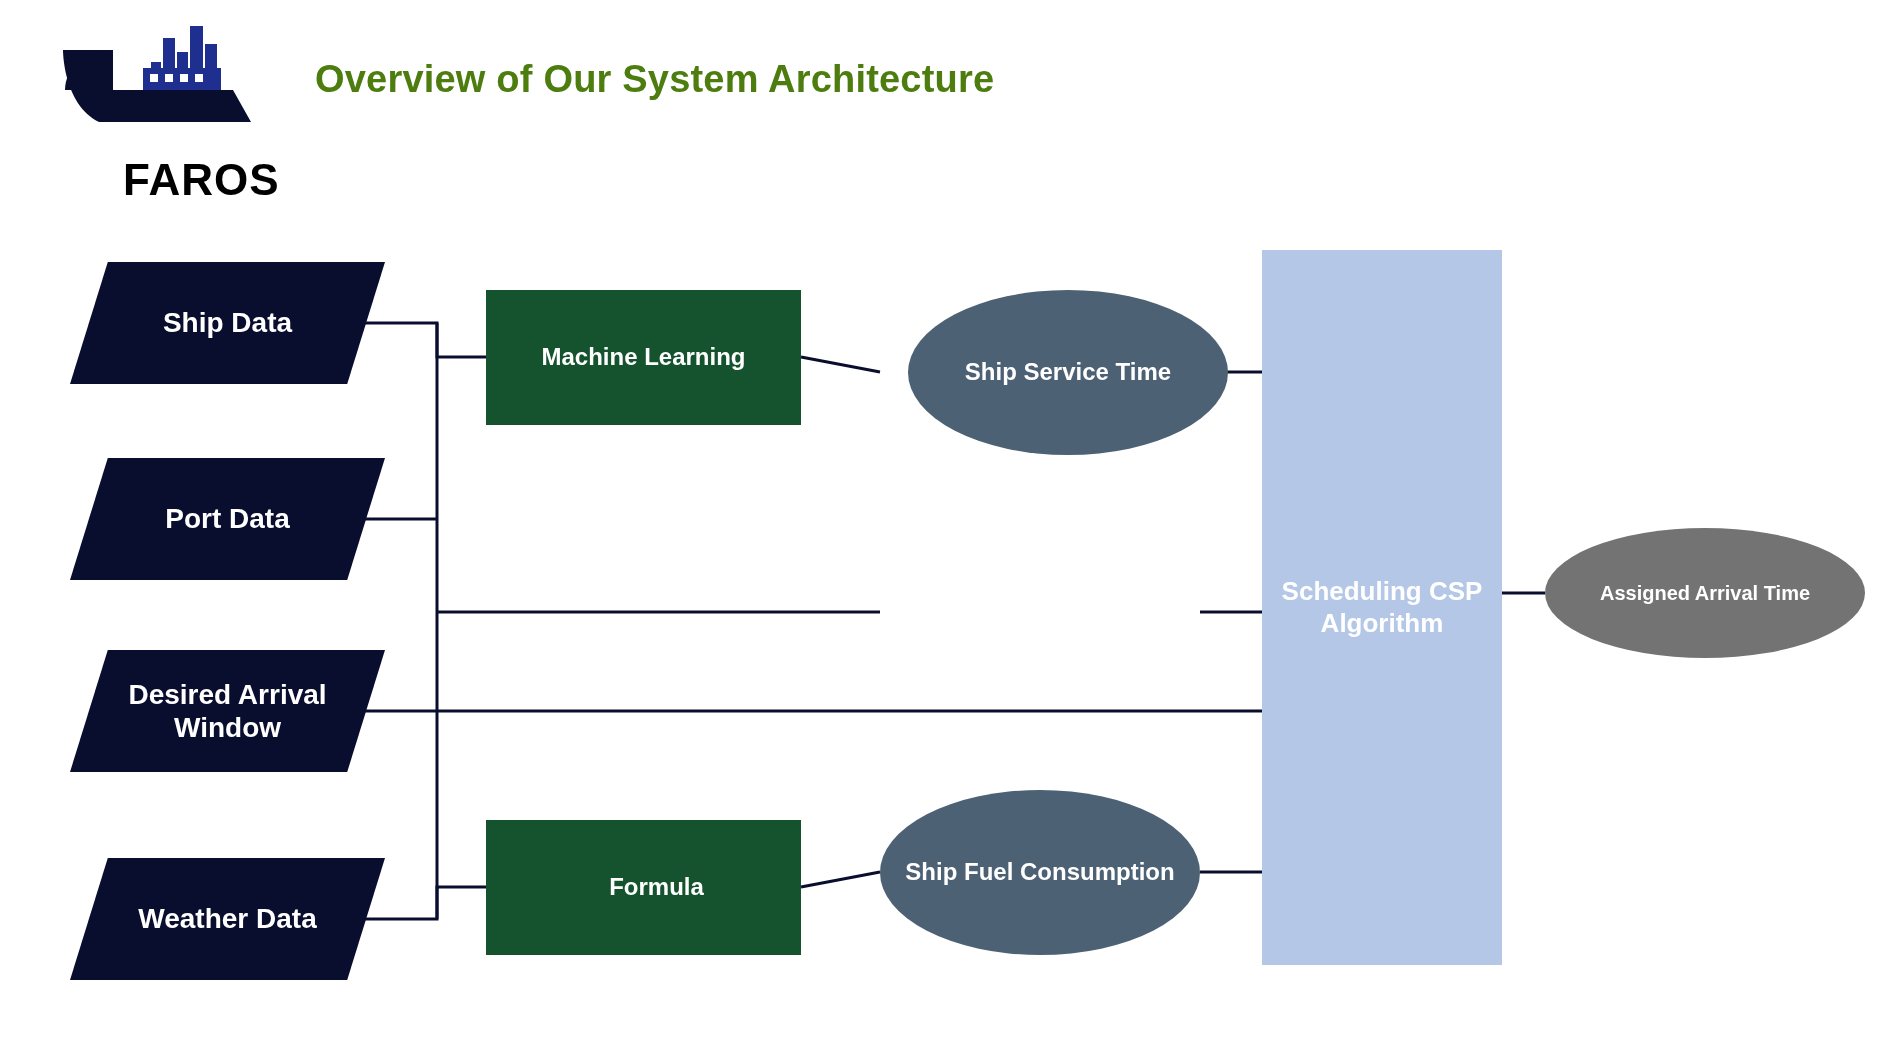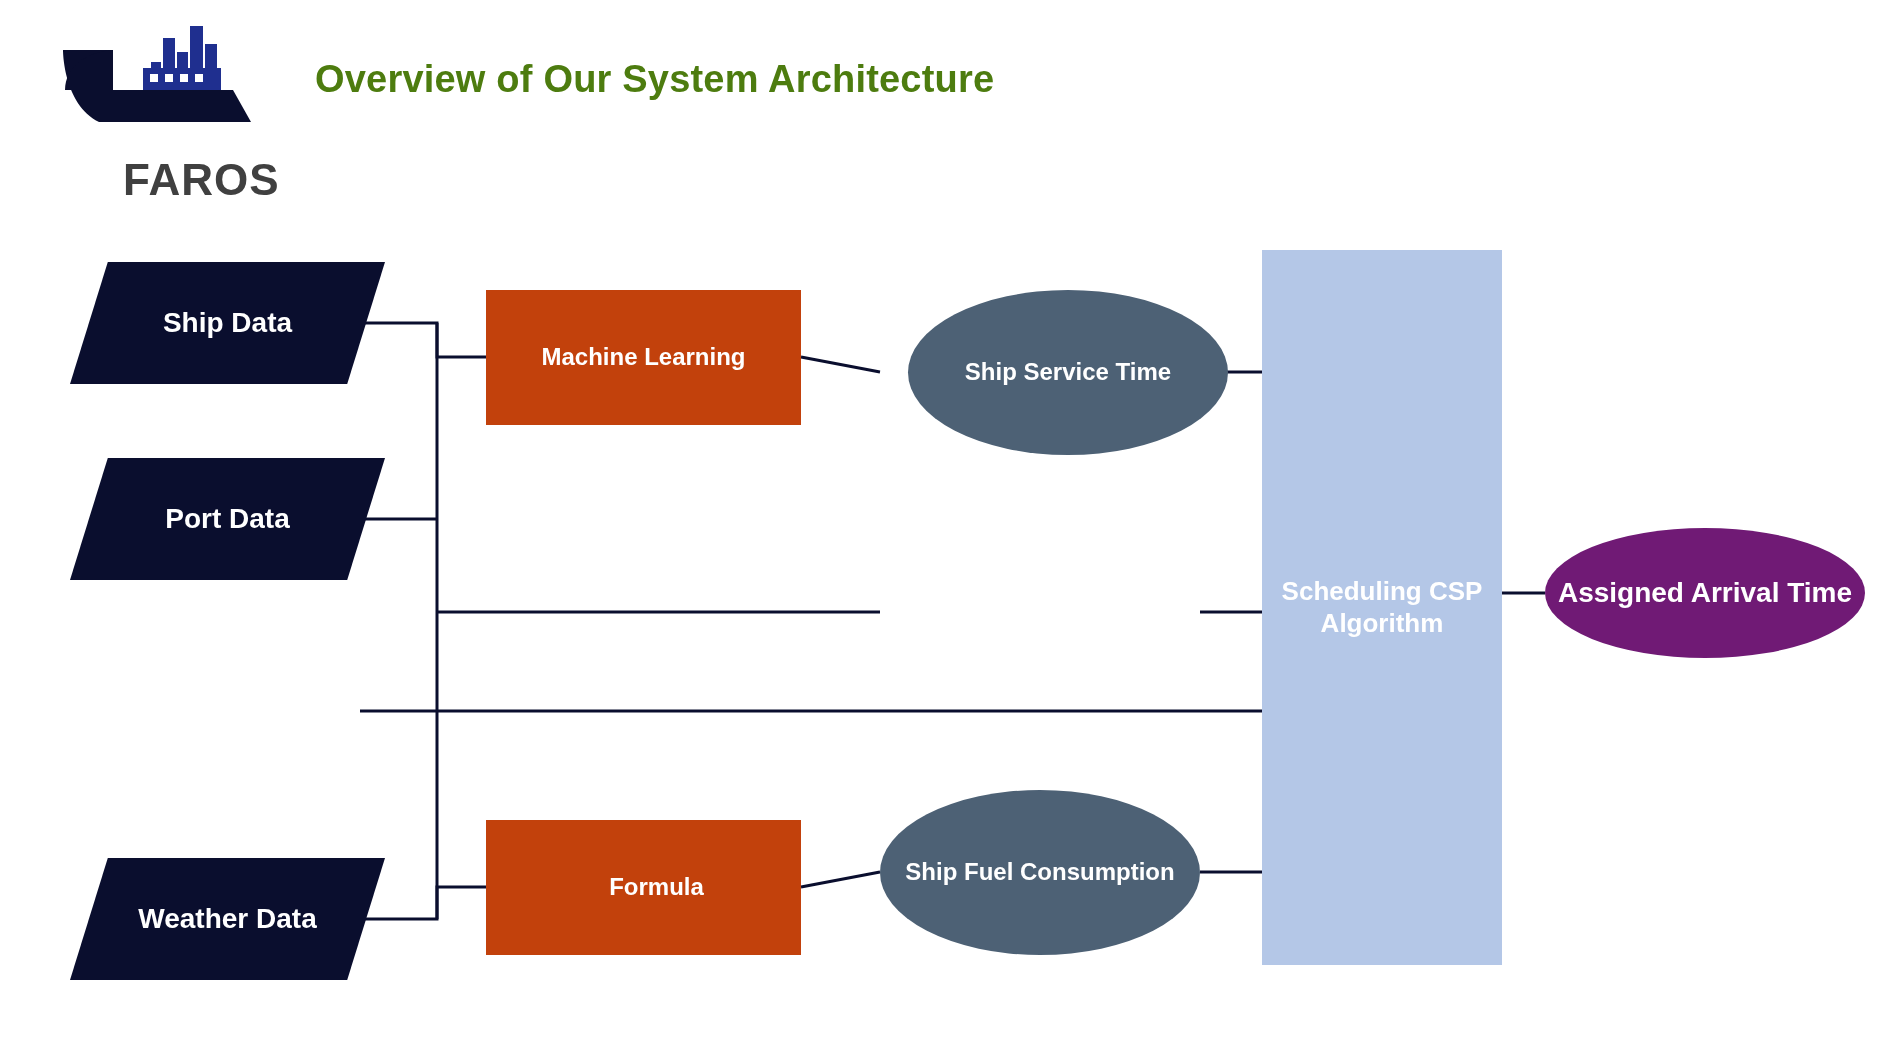--- a/index.html
+++ b/index.html
@@ -40,21 +40,21 @@
     width: 205px;
     height: 125px;
   }
   #logo-word {
     position: absolute;
     left: 68px;
     top: 140px;
     font-size: 44px;
     font-weight: bold;
     letter-spacing: 1px;
-    color: #404040;
+    color: #000000;
     line-height: 1;
   }
   #page-title {
     position: absolute;
     left: 315px;
     top: 58px;
     font-size: 38px;
     font-weight: bold;
     color: #4d7c0f;
     letter-spacing: 0.2px;
@@ -72,40 +72,40 @@
     box-sizing: border-box;
   }
   .parallelogram {
     background: #0a0e2e;
     font-size: 28px;
     line-height: 1.18;
     clip-path: polygon(12% 0%, 100% 0%, 88% 100%, 0% 100%);
     padding: 0 18px;
   }
   .process-box {
-    background: #c2410c;
+    background: #14532d;
     font-size: 24px;
     line-height: 1.18;
   }
   .ellipse {
     background: #4d6175;
     border-radius: 50%;
     font-size: 24px;
     line-height: 1.2;
   }
   .tall-box {
     background: #b4c7e7;
     font-size: 26px;
     line-height: 1.22;
     align-items: center;
   }
   .output-ellipse {
-    background: #701a75;
+    background: #737373;
     border-radius: 50%;
-    font-size: 28px;
+    font-size: 20px;
     line-height: 1.2;
     text-align: center;
   }
 
   
   #node-ship-data      { left: 70px;  top: 262px; width: 315px; height: 122px; }
   #node-port-data      { left: 70px;  top: 458px; width: 315px; height: 122px; }
   #node-desired-window { left: 70px;  top: 650px; width: 315px; height: 122px; }
   #node-weather-data   { left: 70px;  top: 858px; width: 315px; height: 122px; }
 
@@ -173,20 +173,23 @@
   </div>
 
   <div id="page-title">Overview of Our System Architecture</div>
 
   <div class="node parallelogram" id="node-ship-data">
     <span>Ship Data</span>
   </div>
   <div class="node parallelogram" id="node-port-data">
     <span>Port Data</span>
   </div>
+  <div class="node parallelogram" id="node-desired-window">
+    <span>Desired Arrival Window</span>
+  </div>
   <div class="node parallelogram" id="node-weather-data">
     <span>Weather Data</span>
   </div>
 
   <div class="node process-box" id="node-machine-learning">
     <span>Machine Learning</span>
   </div>
   <div class="node process-box" id="node-formula">
     <span>Formula</span>
   </div>

